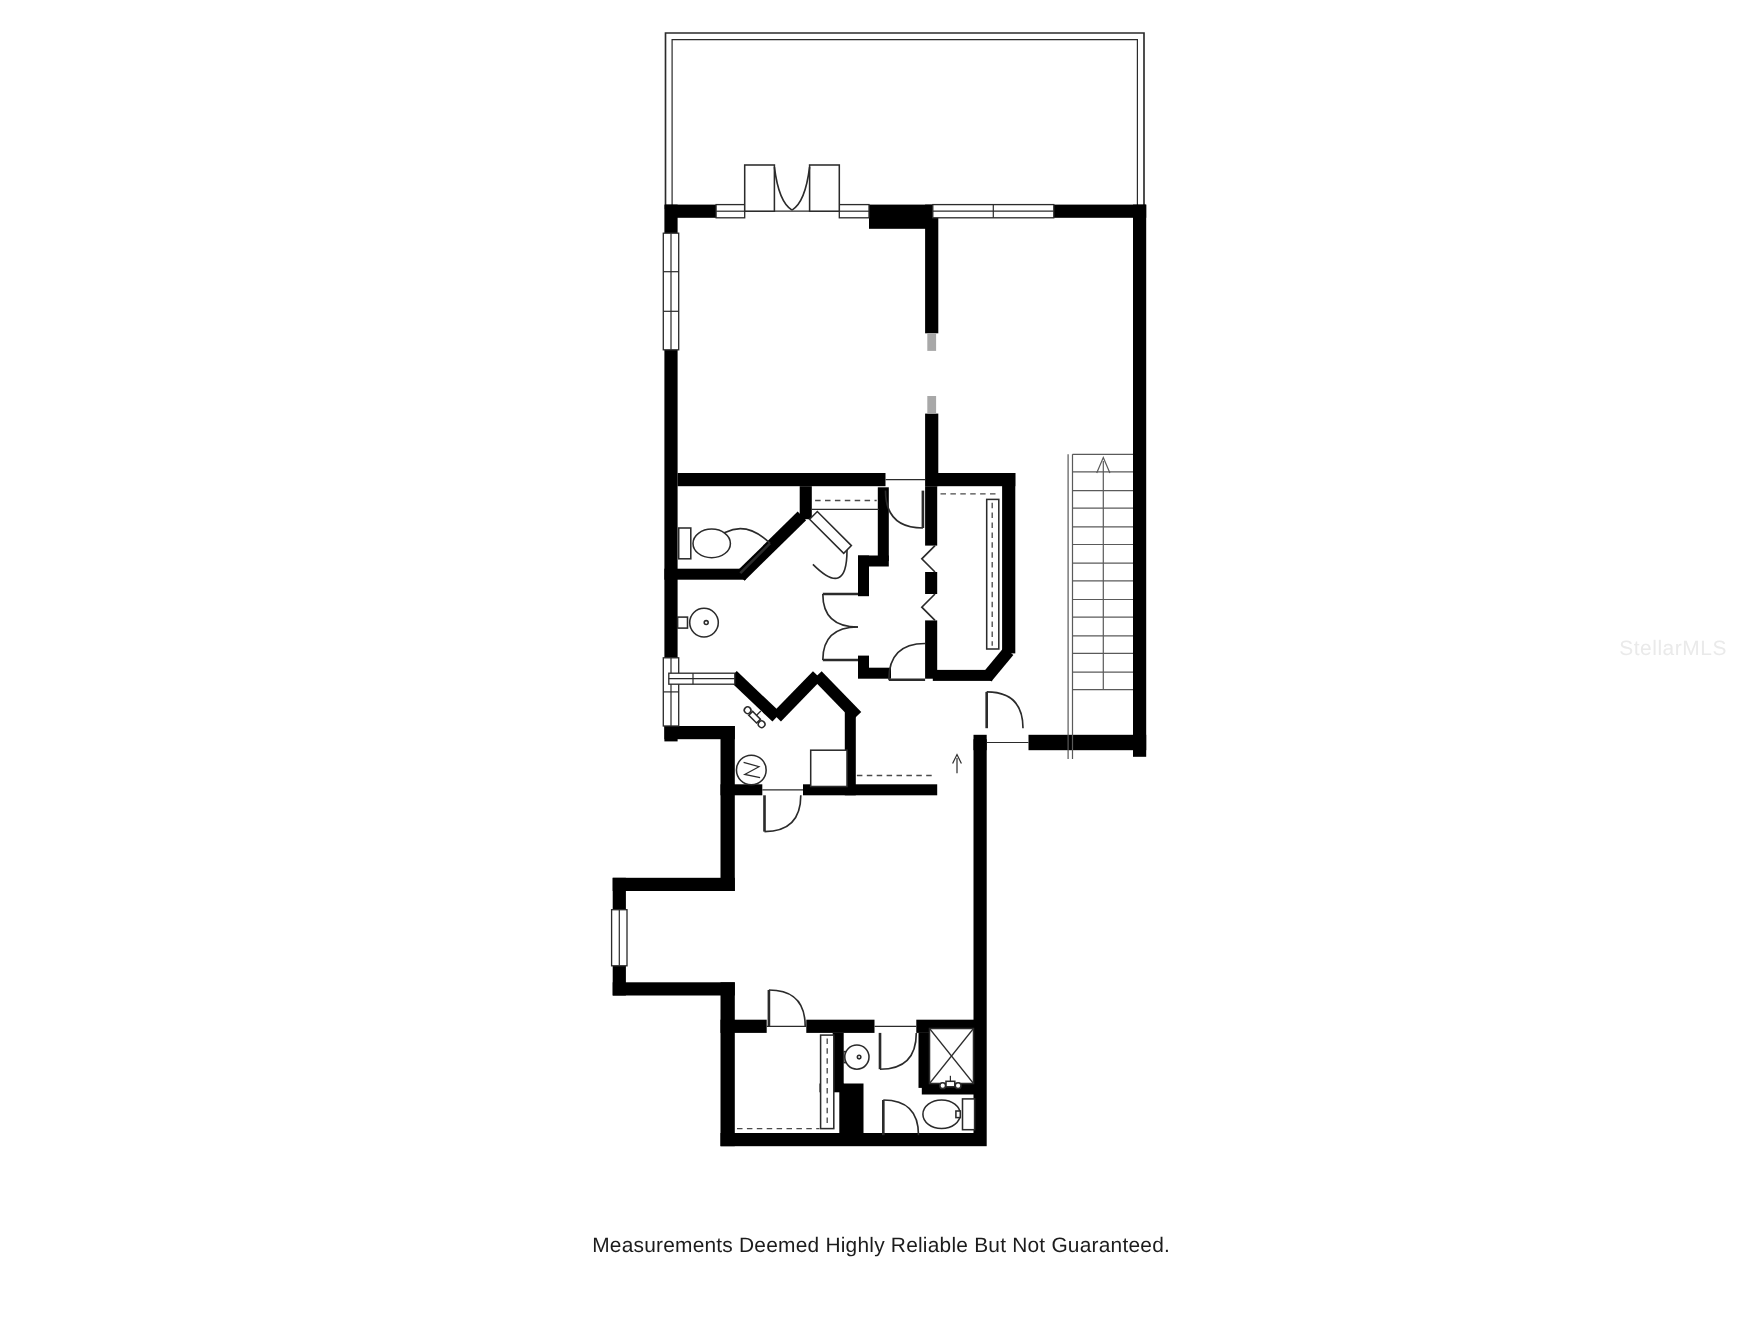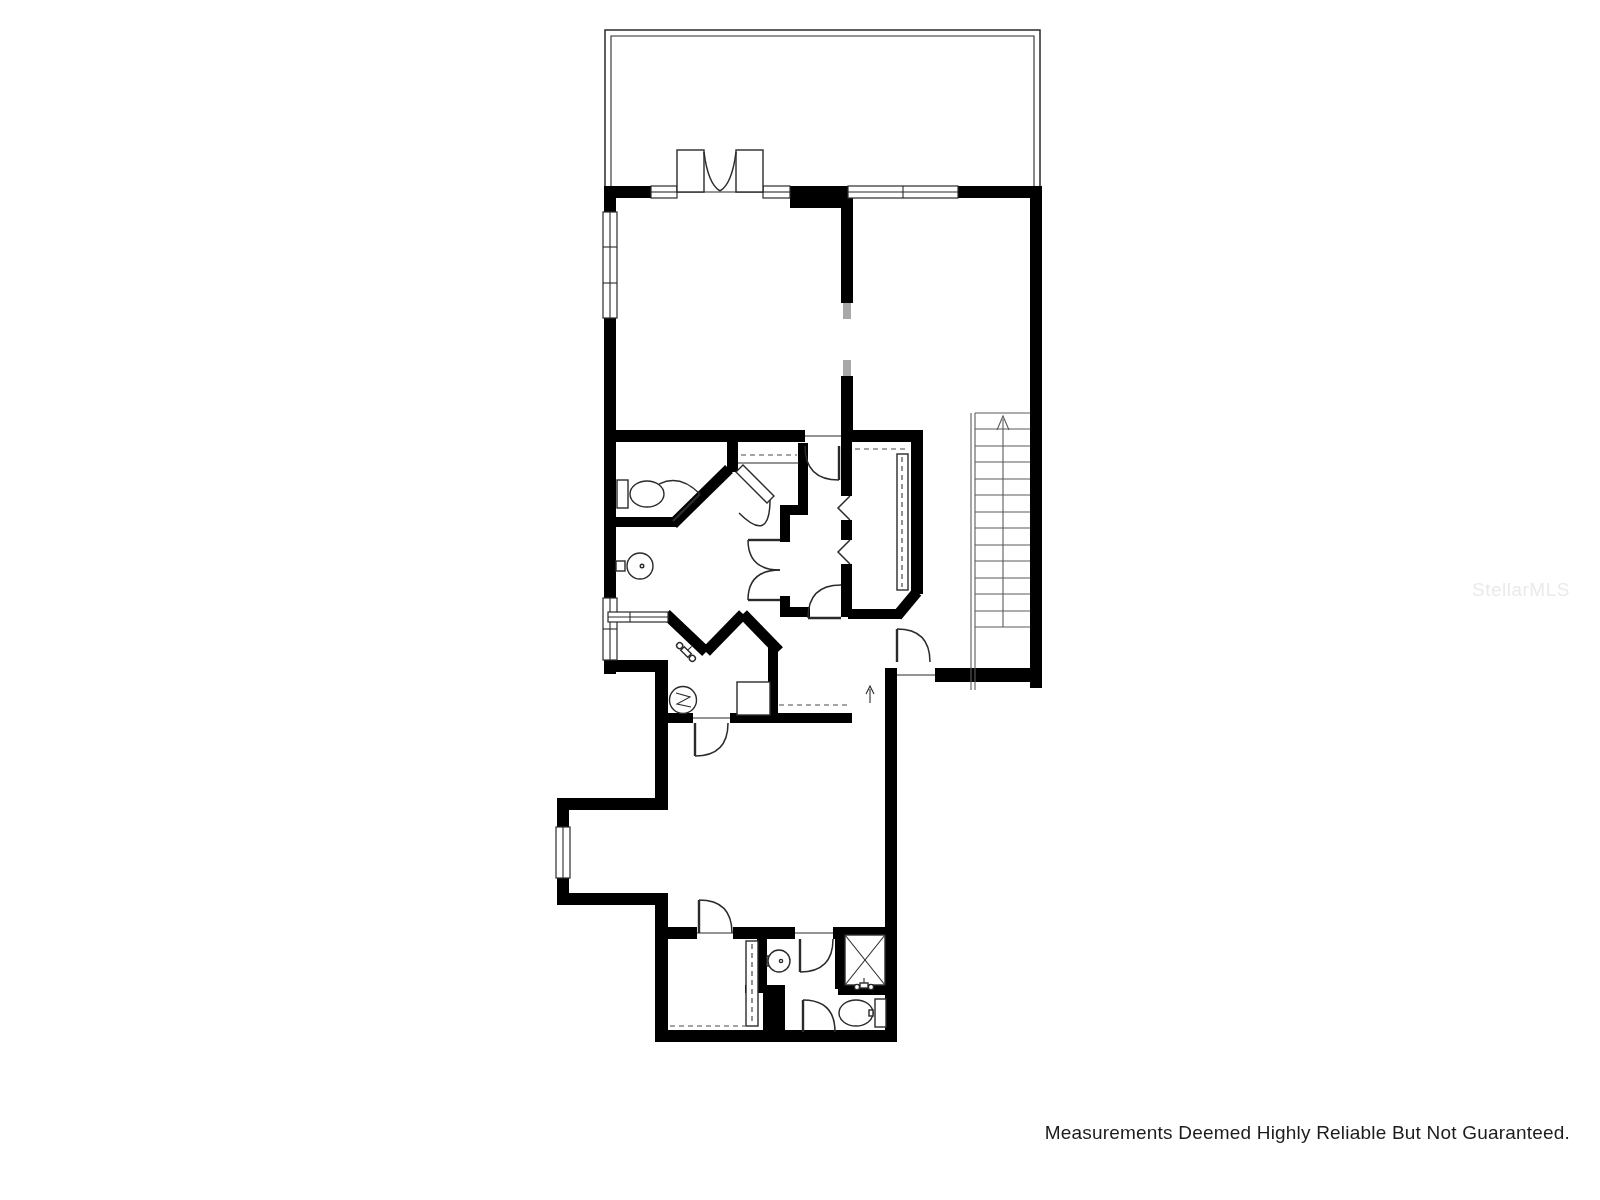--- a/index.html
+++ b/index.html
@@ -15,21 +15,21 @@
   .ln{stroke:var(--line,#2b2b2b);stroke-width:1.5;fill:none;}
   .thin{stroke:var(--line,#2b2b2b);stroke-width:1.1;fill:none;}
   .door{stroke:var(--line,#2b2b2b);stroke-width:1.5;fill:none;}
   .leaf{stroke:var(--line,#2b2b2b);stroke-width:2.4;fill:none;}
   .win{fill:#ffffff;stroke:var(--line,#2b2b2b);stroke-width:1.2;}
   .fix{stroke:var(--line,#2b2b2b);stroke-width:1.4;fill:#ffffff;}
   .dash{stroke:var(--lightline,#4a4a4a);stroke-width:1.2;fill:none;stroke-dasharray:5 4;}
   .jamb{fill:var(--jamb,#a8a8a8);}
   .tread{stroke:#5a5a5a;stroke-width:1.1;fill:none;}
   .footer-text{
-    position:absolute;left:0;right:30px;top:1122px;text-align:right;
+    position:absolute;left:0;right:30px;top:1122px;text-align:center;
     font-size:19px;color:var(--text,#1c1c1c);letter-spacing:0.2px;padding-left:32px;
   }
   .watermark{
     position:absolute;left:1472px;top:579px;
     font-size:19px;color:var(--watermark,#eaeaea);letter-spacing:0.5px;
     user-select:none;
   }
 </style>
 </head>
 <body>

